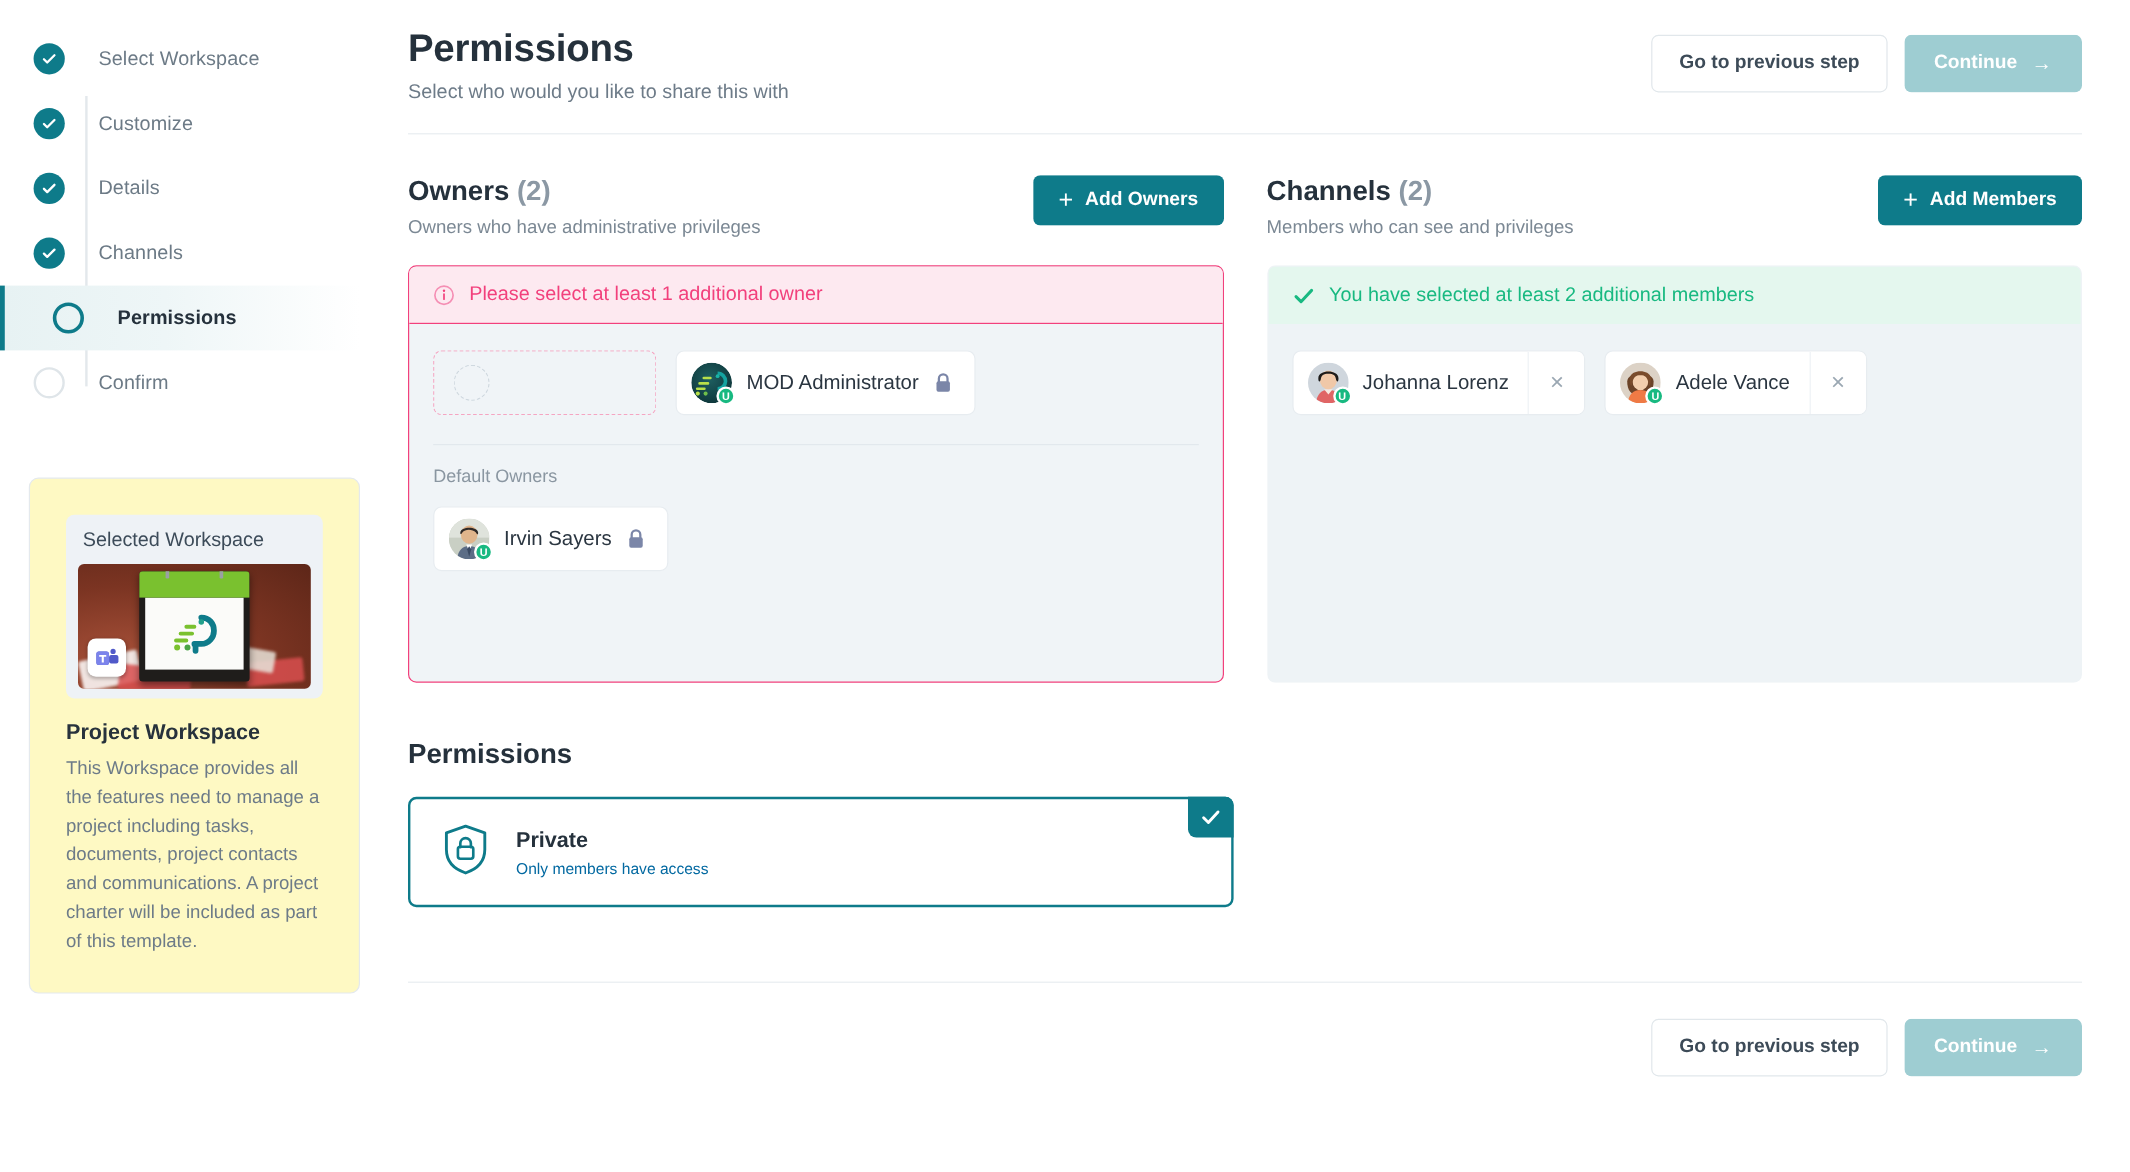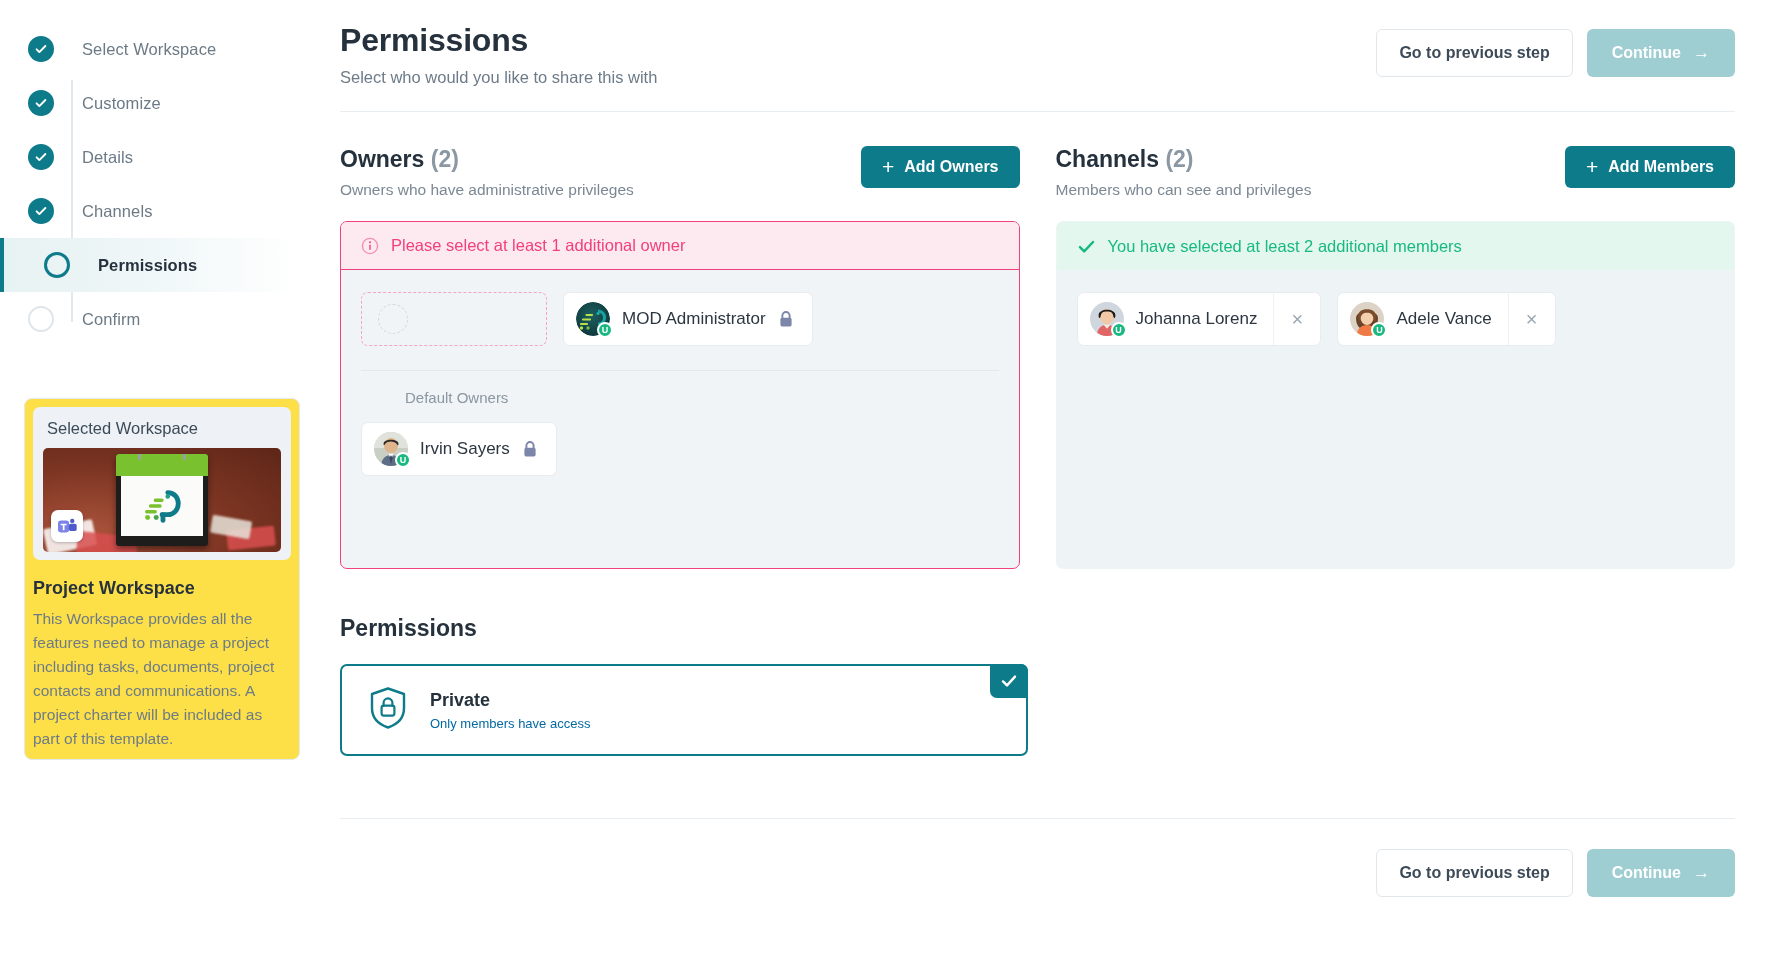--- a/index.html
+++ b/index.html
@@ -71,22 +71,22 @@
     letter-spacing: .1px;
   }
   .step.active .step-label { color: #25313c; font-weight: bold; }
 
   
   .ws-card {
     margin: 52px 0 0 24px;
     width: 276px;
     border: 1px solid #e4e9ed;
     border-radius: 8px;
-    padding: 8px;
-    background: #fde047;
+    padding: 30px;
+    background: #fef9c3;
   }
   .ws-thumbwrap {
     background: #eef2f6;
     border-radius: 7px;
     padding: 10px 10px 8px 10px;
   }
   .ws-thumb-label {
     font-size: 16.5px;
     color: #3c4b59;
     padding: 2px 4px 10px 4px;
@@ -313,21 +313,21 @@
     background: #18b981;
     border: 2px solid #ffffff;
     color: #ffffff;
     font-size: 9px;
     font-weight: bold;
     display: flex; align-items: center; justify-content: center;
     line-height: 1;
   }
 
   .subdivider { border-top: 1px solid #e2e8ed; margin: 24px 0 0 0; }
-  .sub-label { font-size: 15px; color: #8a96a1; margin-top: 18px; margin-left: 44px; }
+  .sub-label { font-size: 15px; color: #8a96a1; margin-top: 18px; }
 
   
   .perm-wrap { margin-top: 46px; }
   .perm-heading { font-size: 23px; font-weight: bold; color: #25313c; }
   .perm-card {
     position: relative;
     margin-top: 22px;
     width: 688px;
     height: 92px;
     border: 2px solid #0e7b8a;

